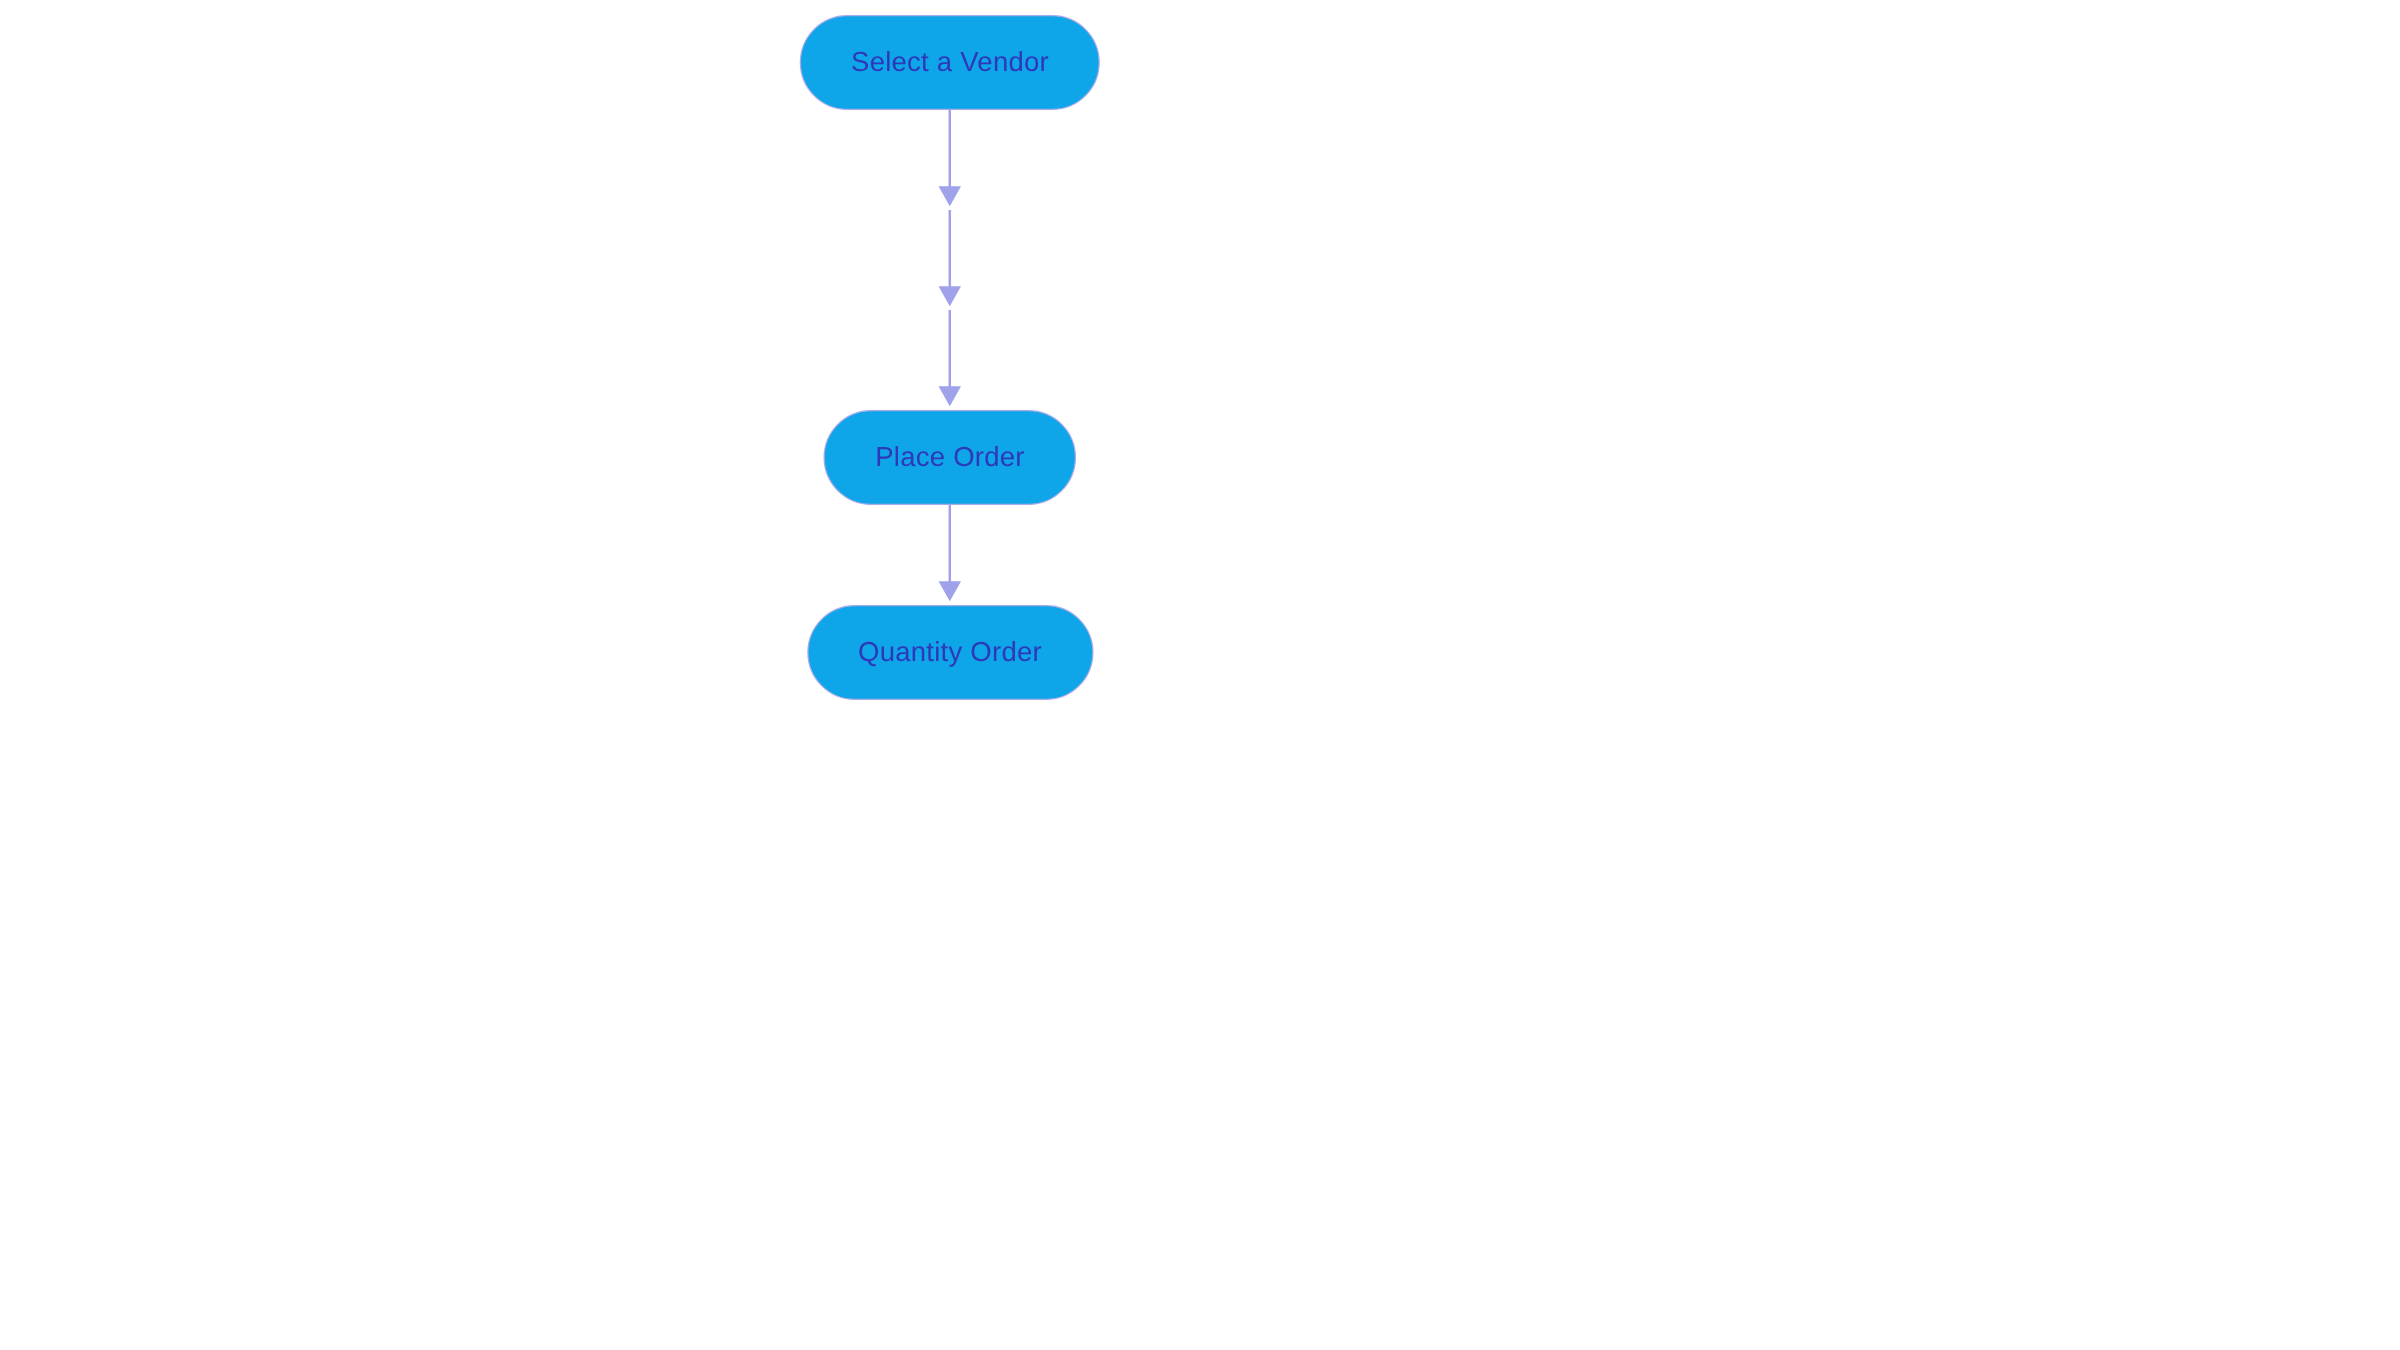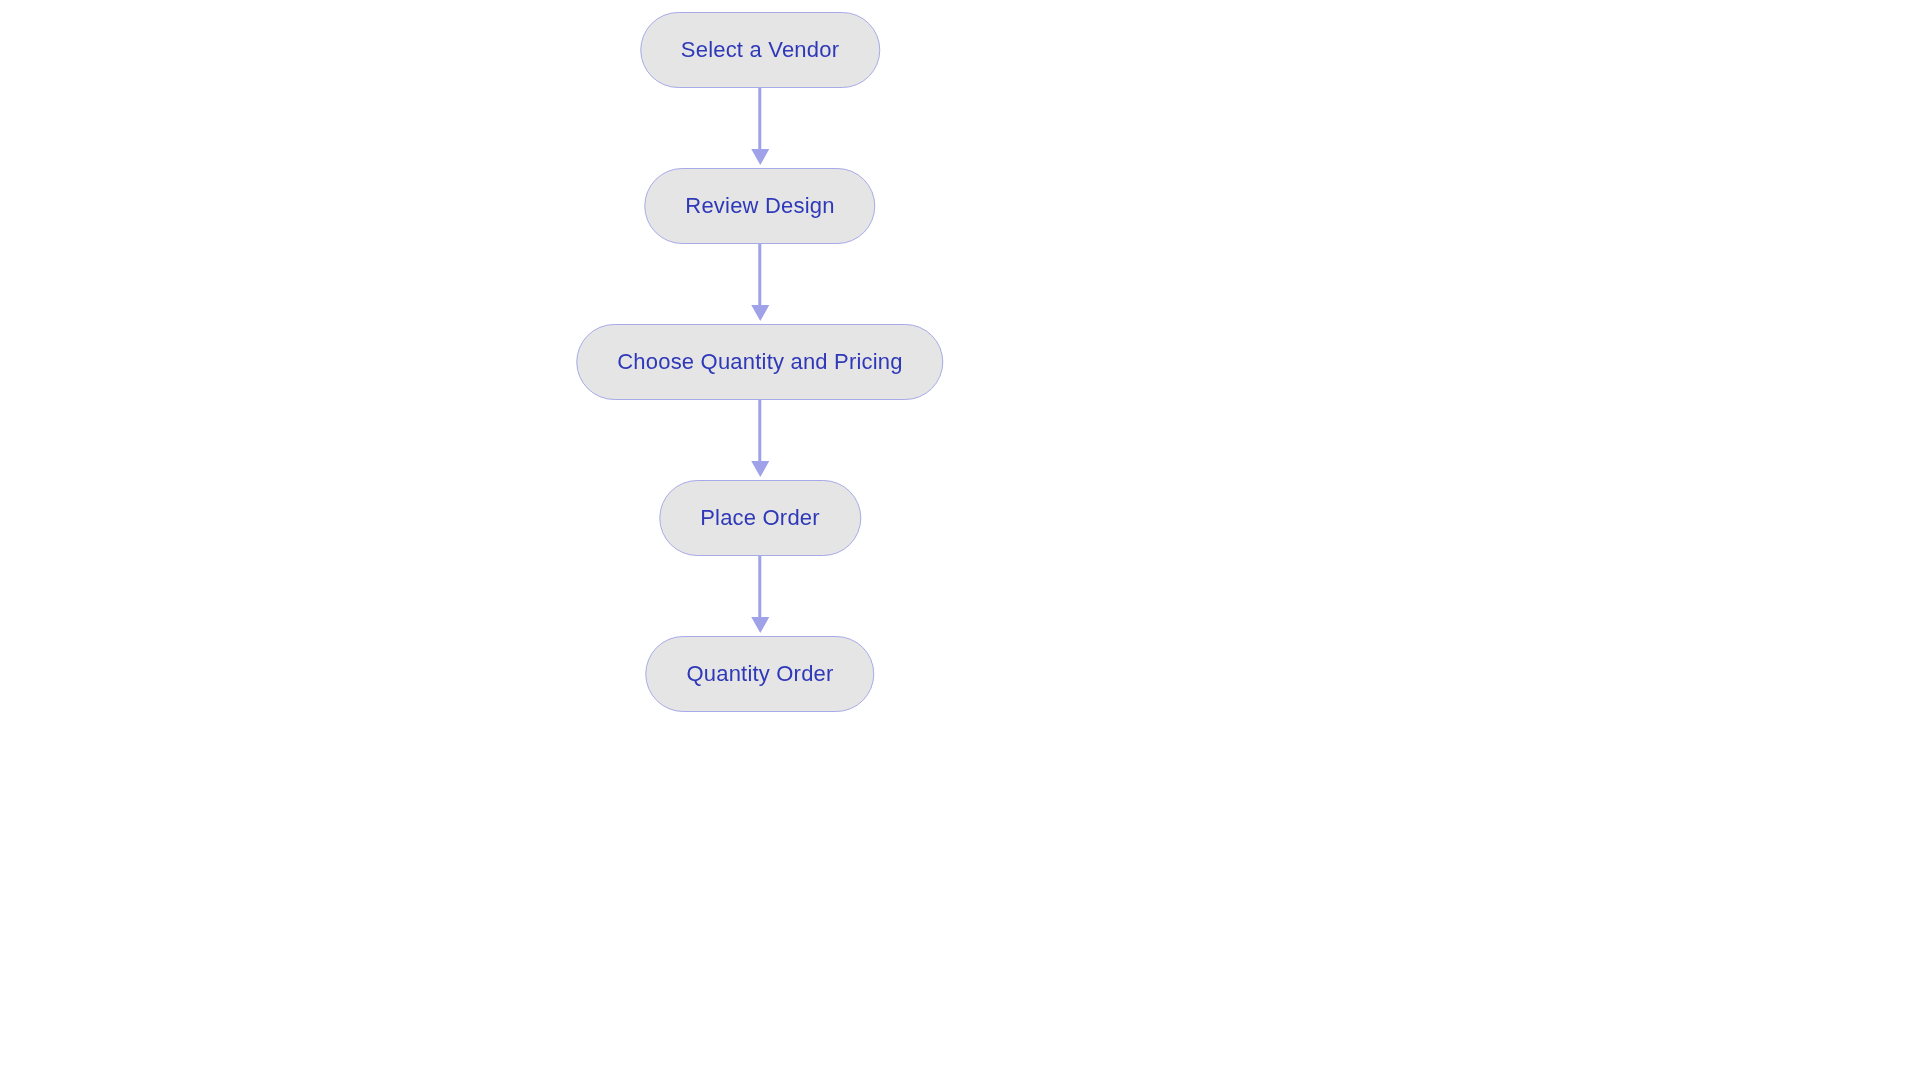--- a/index.html
+++ b/index.html
@@ -17,21 +17,21 @@
     .flowchart {
       position: absolute;
       left: 50%;
       transform: translateX(-50%);
       top: 12px;
       display: flex;
       flex-direction: column;
       align-items: center;
     }
     .node {
-      background: #e5e5e5;
+      background: #0ea5e9;
       border: 1.5px solid #a7aae8;
       border-radius: 999px;
       padding: 24px 40px;
       color: #2e38b8;
       font-size: 22px;
       font-weight: 400;
       white-space: nowrap;
       text-align: center;
       letter-spacing: 0.2px;
     }
@@ -63,32 +63,26 @@
 
   <div class="node">
     <span>Select a Vendor</span>
   </div>
 
   <div class="arrow">
     <div class="arrow-line"></div>
     <div class="arrow-head"></div>
   </div>
 
-  <div class="node">
-    <span>Review Design</span>
-  </div>
 
   <div class="arrow">
     <div class="arrow-line"></div>
     <div class="arrow-head"></div>
   </div>
 
-  <div class="node">
-    <span>Choose Quantity and Pricing</span>
-  </div>
 
   <div class="arrow">
     <div class="arrow-line"></div>
     <div class="arrow-head"></div>
   </div>
 
   <div class="node">
     <span>Place Order</span>
   </div>
 

